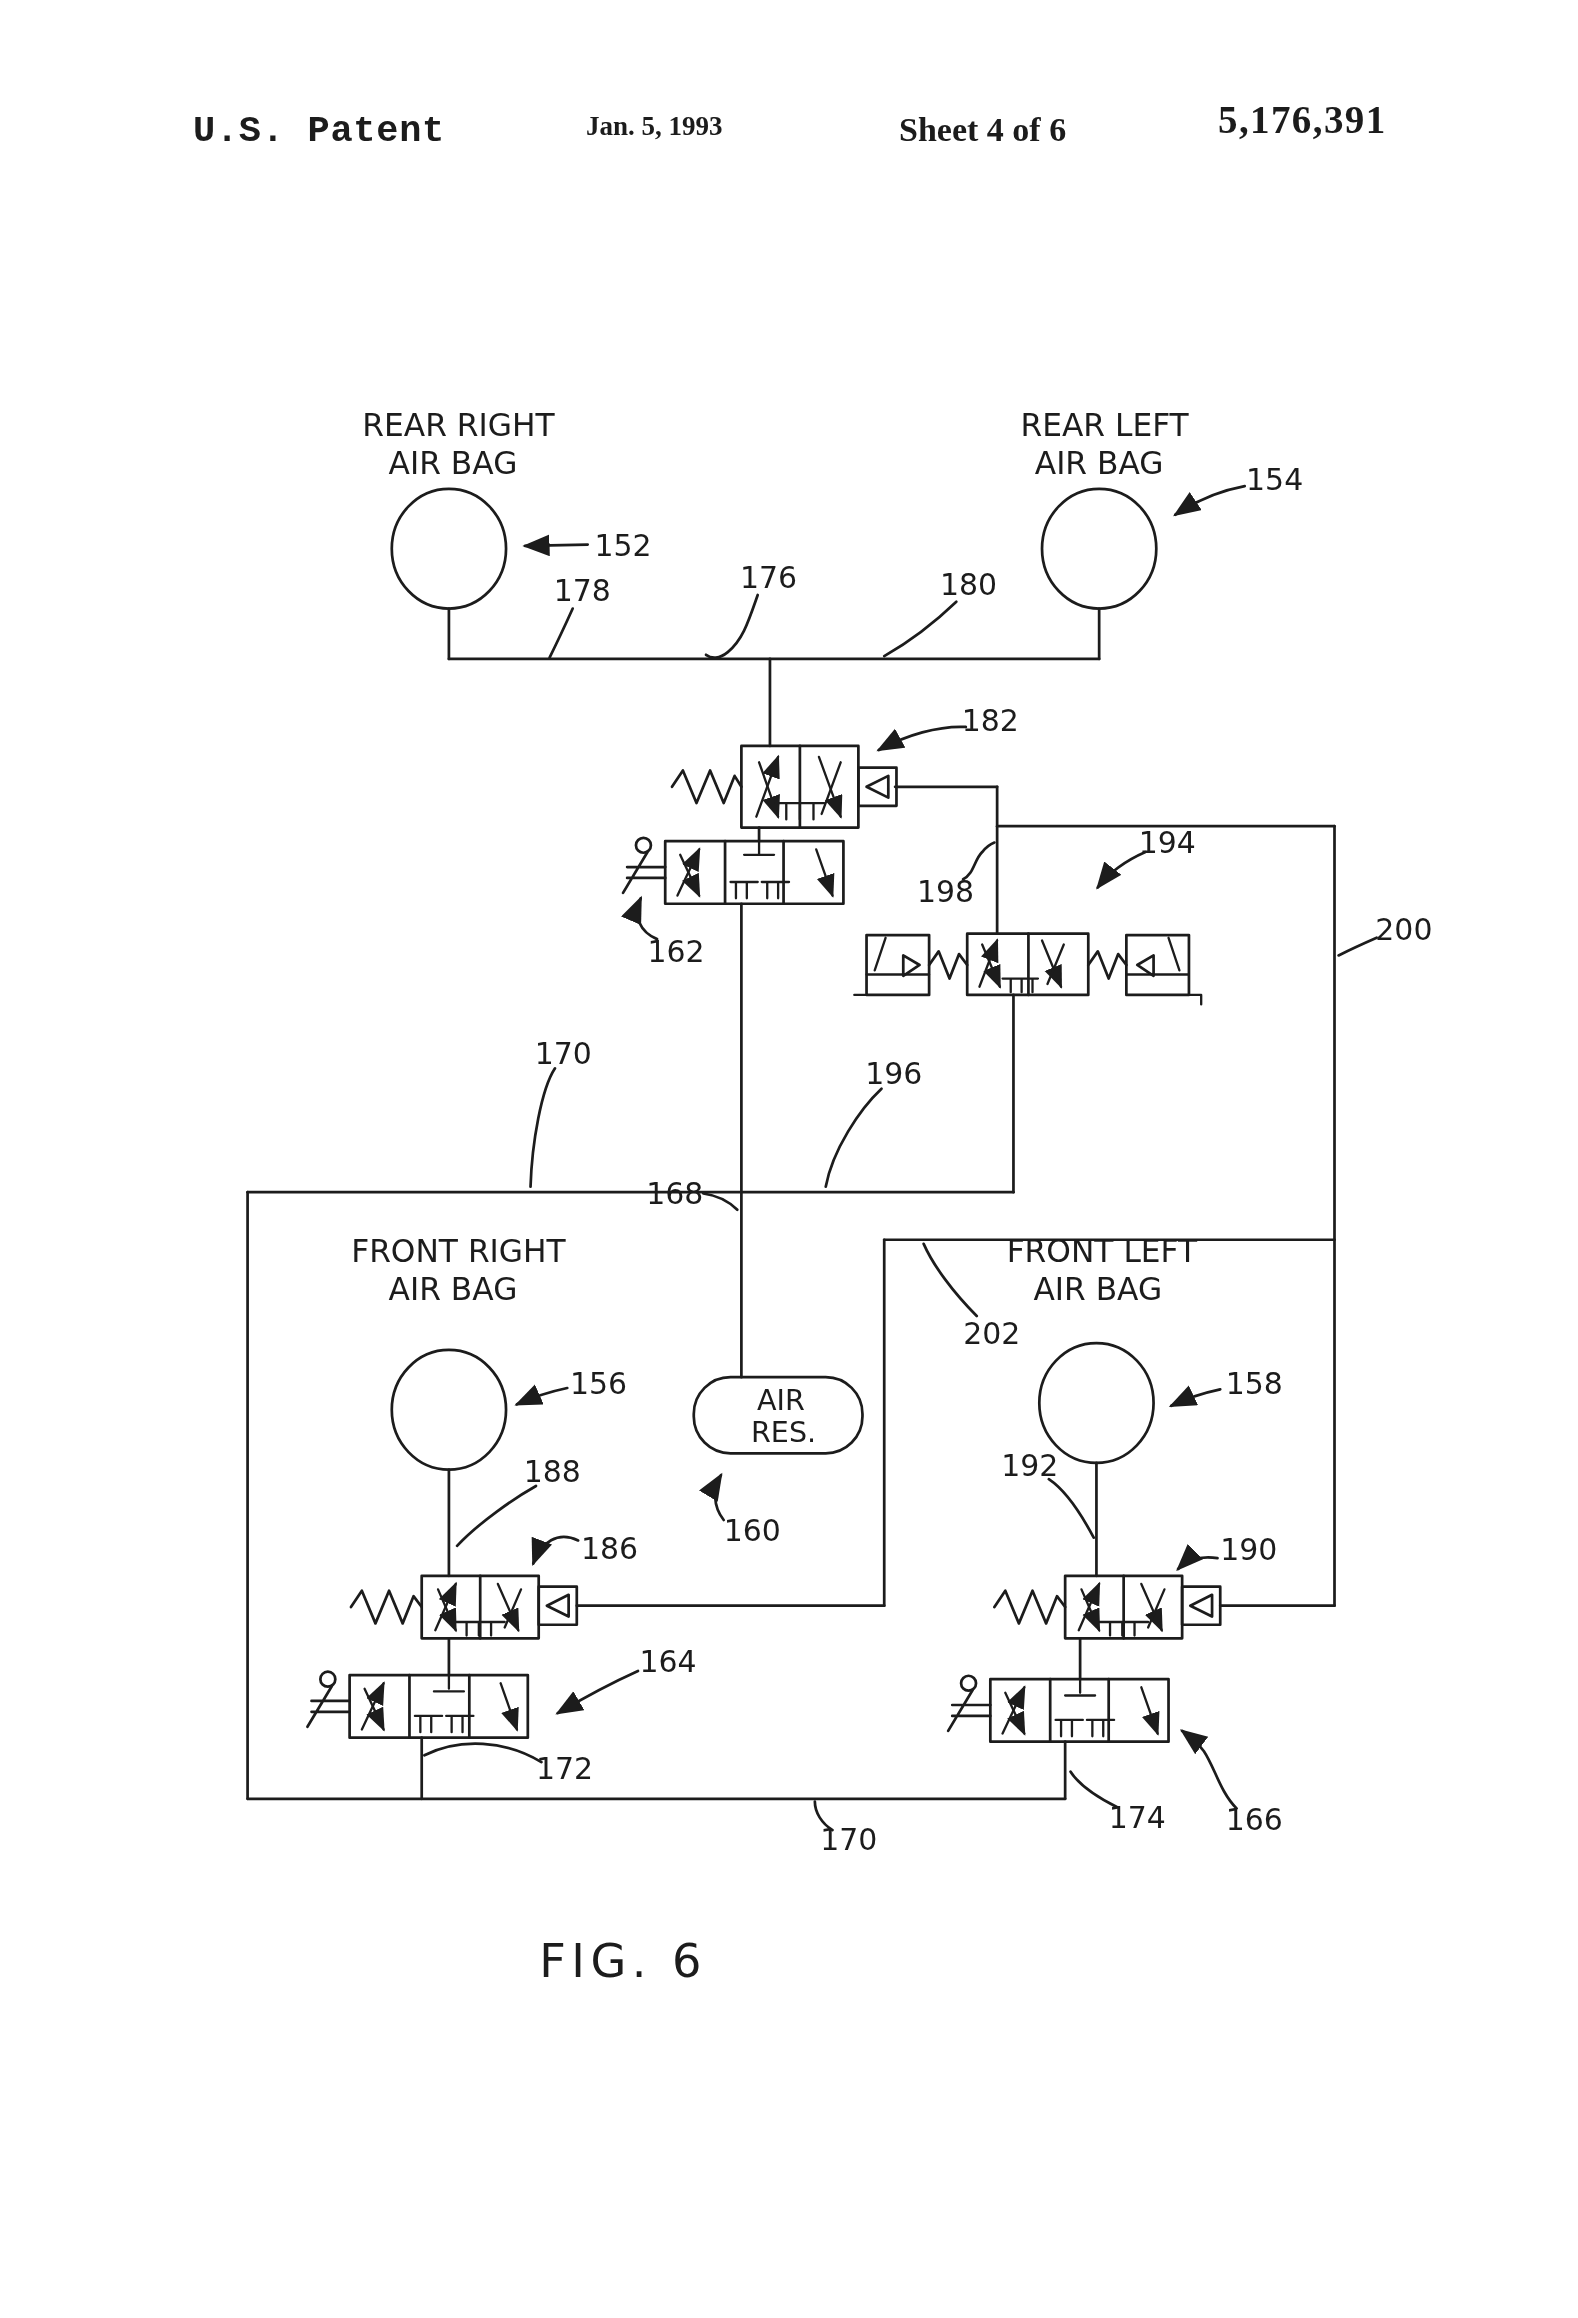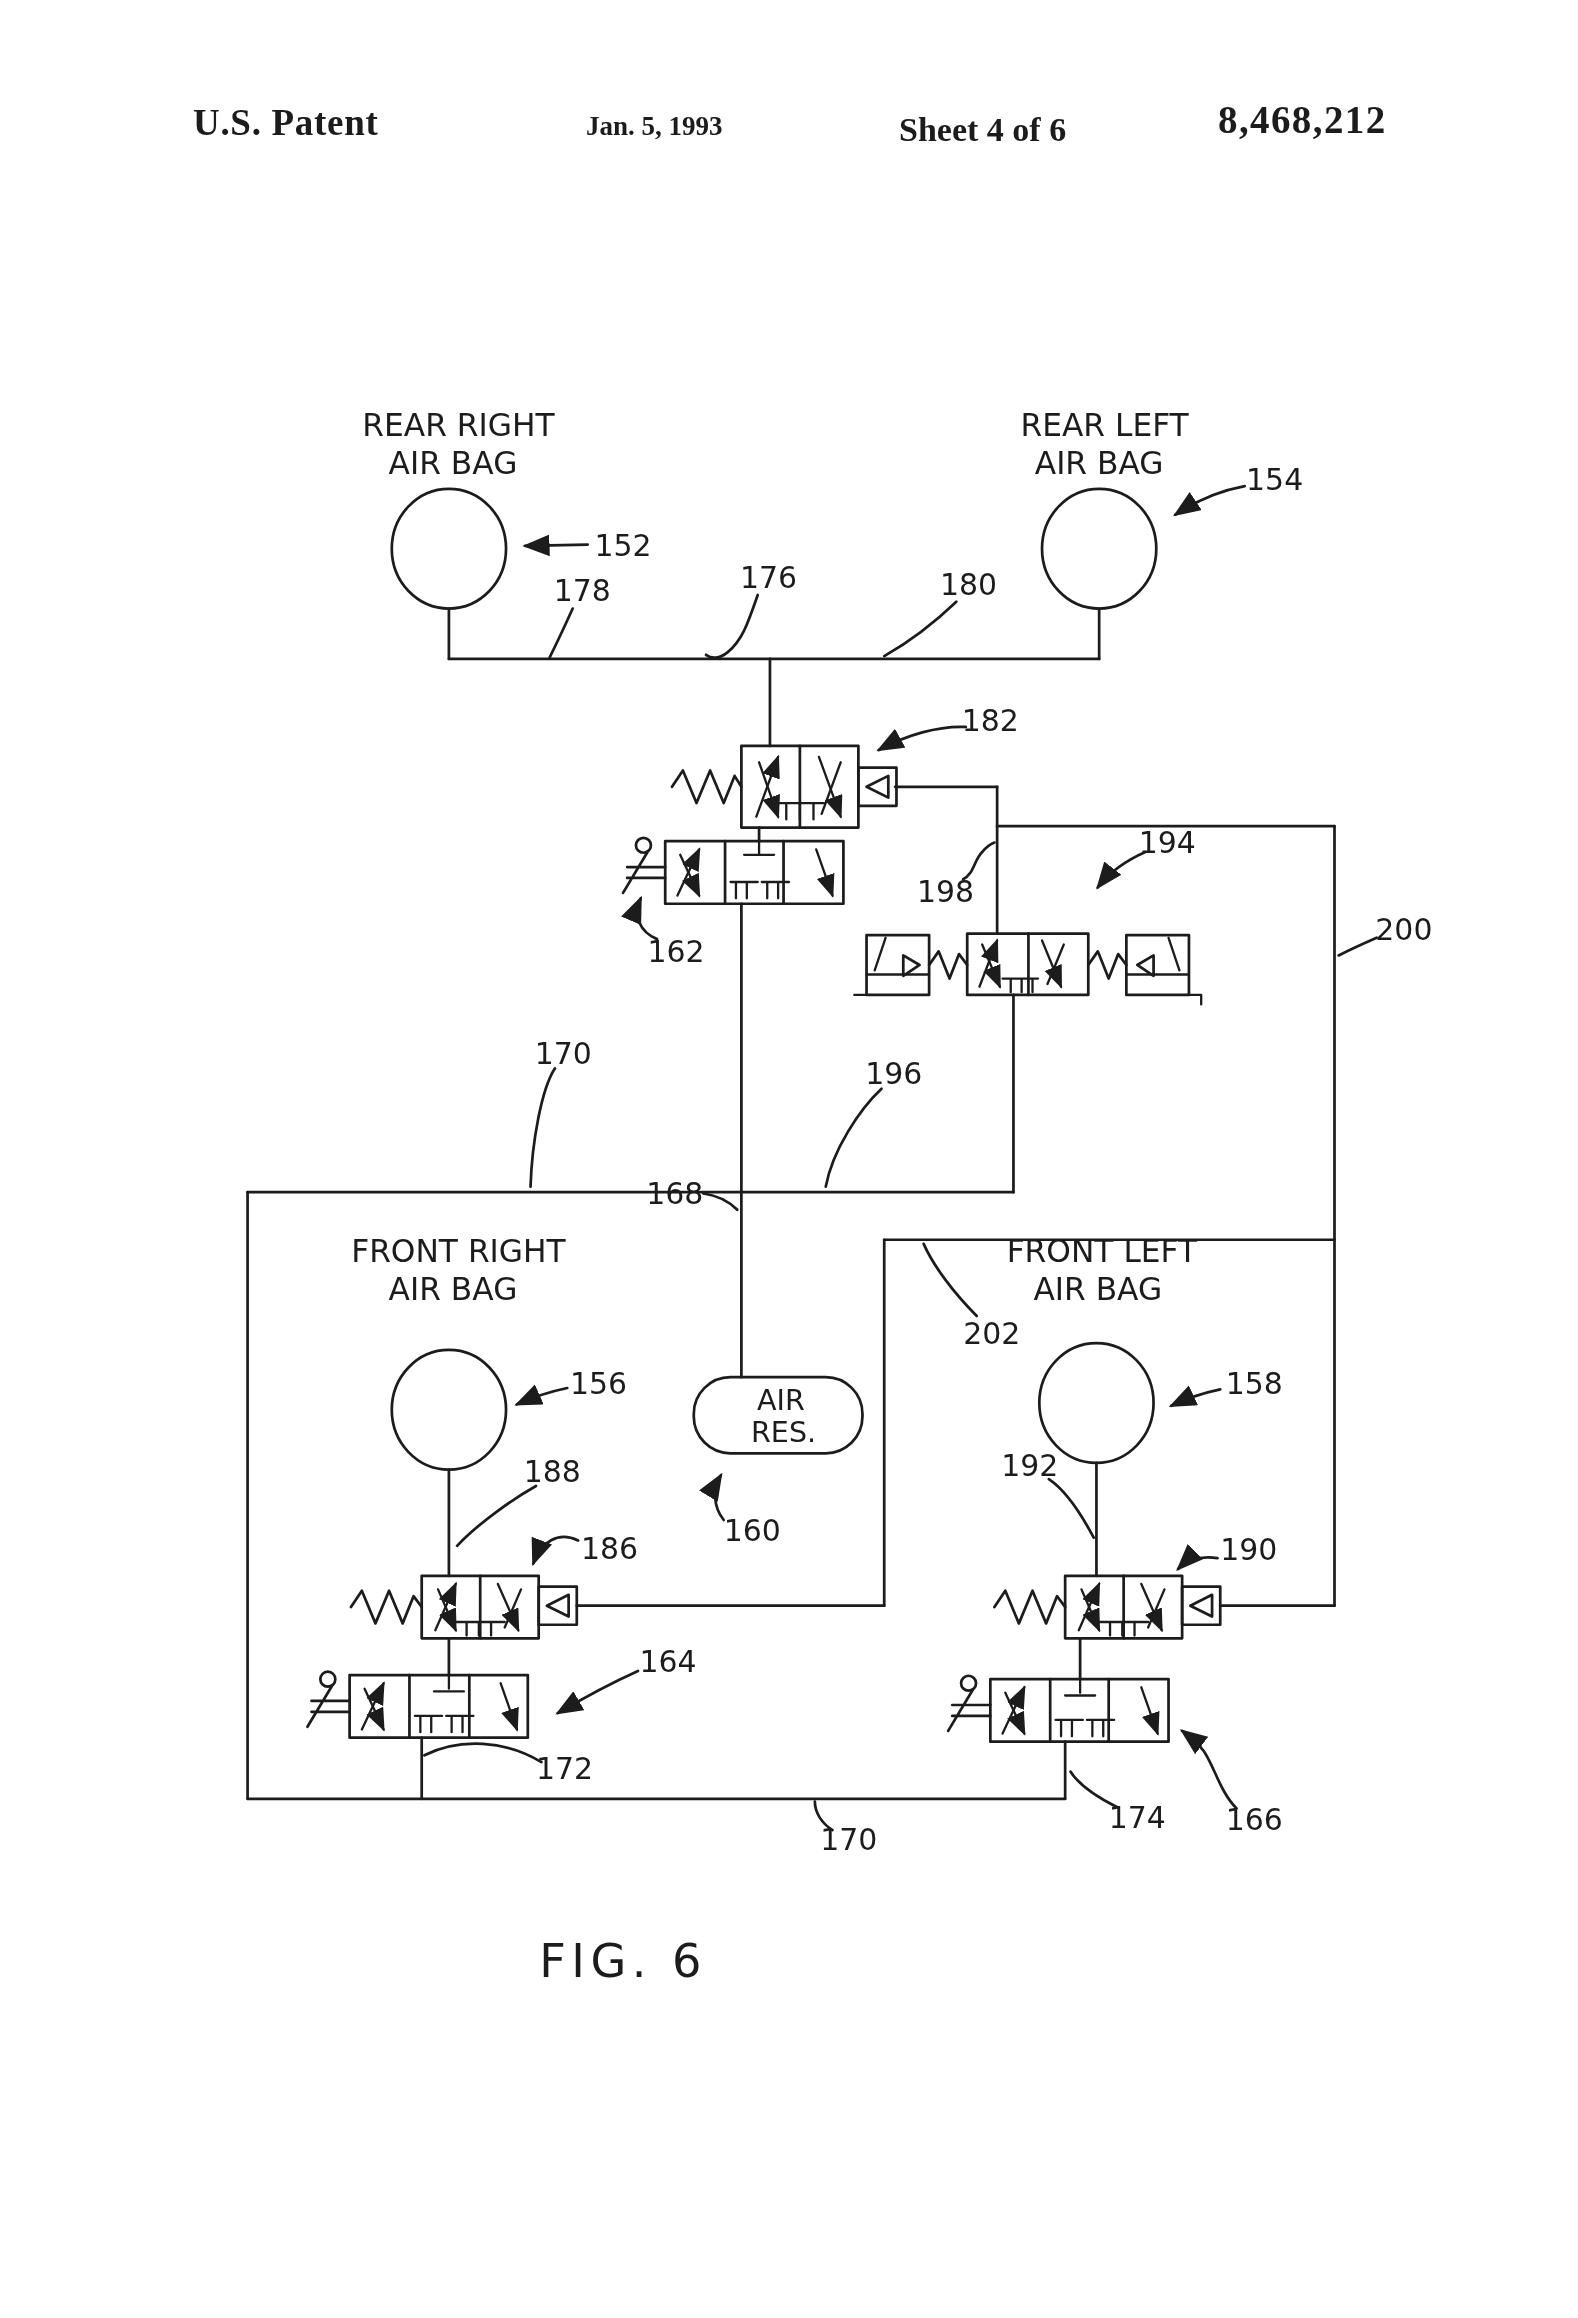--- a/index.html
+++ b/index.html
@@ -1,36 +1,36 @@
 <!DOCTYPE html>
 <html style="font-size:11px"><head>
 <meta charset="utf-8">
 <style>
   html,body{margin:0;padding:0;background:#e8e8e8;}
   .page{position:relative;width:1578px;height:2319px;background:#ffffff;overflow:hidden;
         font-family:"Liberation Serif", serif;color:#1c1c1c;}
   .hdr{position:absolute;white-space:nowrap;font-weight:bold;}
-  .hdr-title{left:193px;top:101px;font-size:37px;letter-spacing:0.7px;}
+  .hdr-title{left:193px;top:110px;font-size:37px;letter-spacing:0.7px;font-family:Liberation Mono, monospace;}
   .hdr-date{left:586px;top:111px;font-size:27px;text-align:right;}
   .hdr-sheet{left:899px;top:111px;font-size:34px;}
   .hdr-patno{left:1218px;top:97px;font-size:39px;letter-spacing:1.4px;}
   svg{position:absolute;left:0;top:0;width:1578px;height:2319px;}
   .ink{stroke:#1c1c1c;fill:none;stroke-width:2;stroke-linecap:round;stroke-linejoin:round;}
   .thin{stroke-width:1.7;}
   .lbl{font-family:"DejaVu Sans", sans-serif;fill:#1c1c1c;}
 </style>
 </head>
 <body>
 
 <div class="page">
 
   <div class="hdr hdr-title">U.S. Patent</div>
   <div class="hdr hdr-date">Jan. 5, 1993</div>
   <div class="hdr hdr-sheet">Sheet 4 of 6</div>
-  <div class="hdr hdr-patno">8,468,212</div>
+  <div class="hdr hdr-patno">5,176,391</div>
 
   <svg viewBox="0 0 1160 1704">
     <defs>
       <marker id="ah" markerWidth="12" markerHeight="10" refX="9" refY="4" orient="auto">
         <path d="M0,0 L10,4 L0,8 Z" fill="#1c1c1c"></path>
       </marker>
     </defs>
 
     <g class="ink">
       <path d="M330,447 V484"></path>

